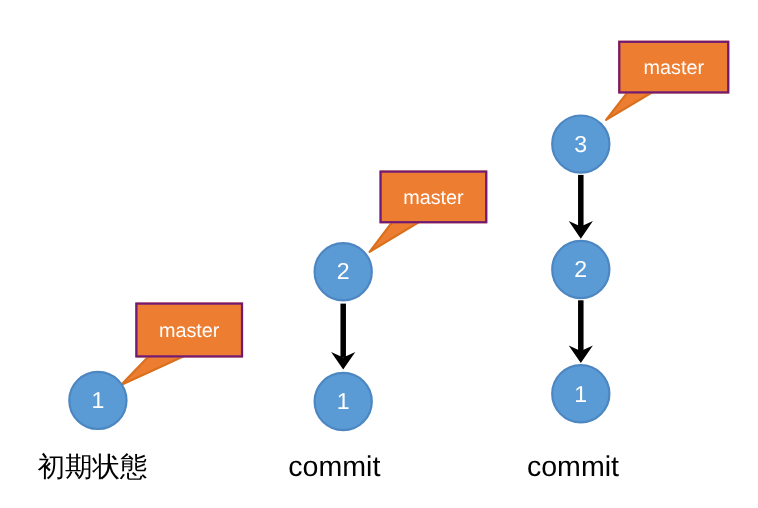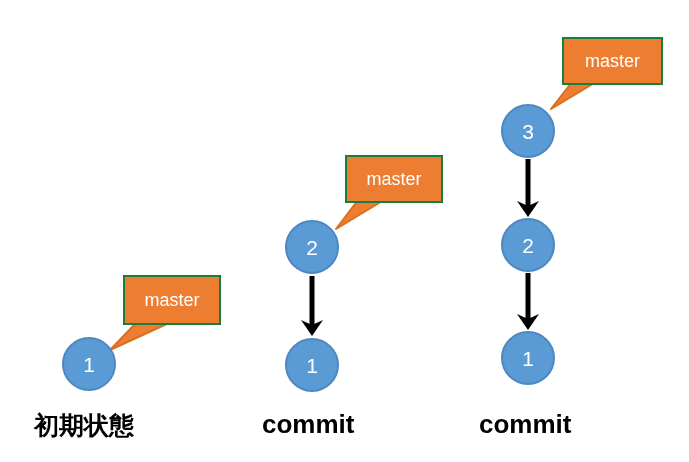--- a/index.html
+++ b/index.html
@@ -26,21 +26,21 @@
     stroke: #d9701e;
     stroke-width: 2;
     stroke-linejoin: round;
   }
   .arrow-stem { fill: #000000; }
   .arrow-head { fill: #000000; }
   .callout {
     position: absolute;
     box-sizing: border-box;
     background: #ed7d31;
-    border: 2px solid #15803d;
+    border: 2px solid #701a75;
     color: #ffffff;
     display: flex;
     align-items: center;
     justify-content: center;
     font-size: 18px;
     line-height: 1;
   }
   .node {
     position: absolute;
     box-sizing: border-box;
@@ -52,21 +52,21 @@
     color: #ffffff;
     display: flex;
     align-items: center;
     justify-content: center;
     font-size: 21px;
     line-height: 1;
   }
   .caption {
     position: absolute;
     color: #000000;
-    font-weight: bold;
+    font-weight: normal;
     font-size: 26px;
     line-height: 1.1;
     white-space: nowrap;
   }
   .caption-jp { font-size: 25px; }
 </style>
 </head>
 <body>
 
 <div class="canvas">

